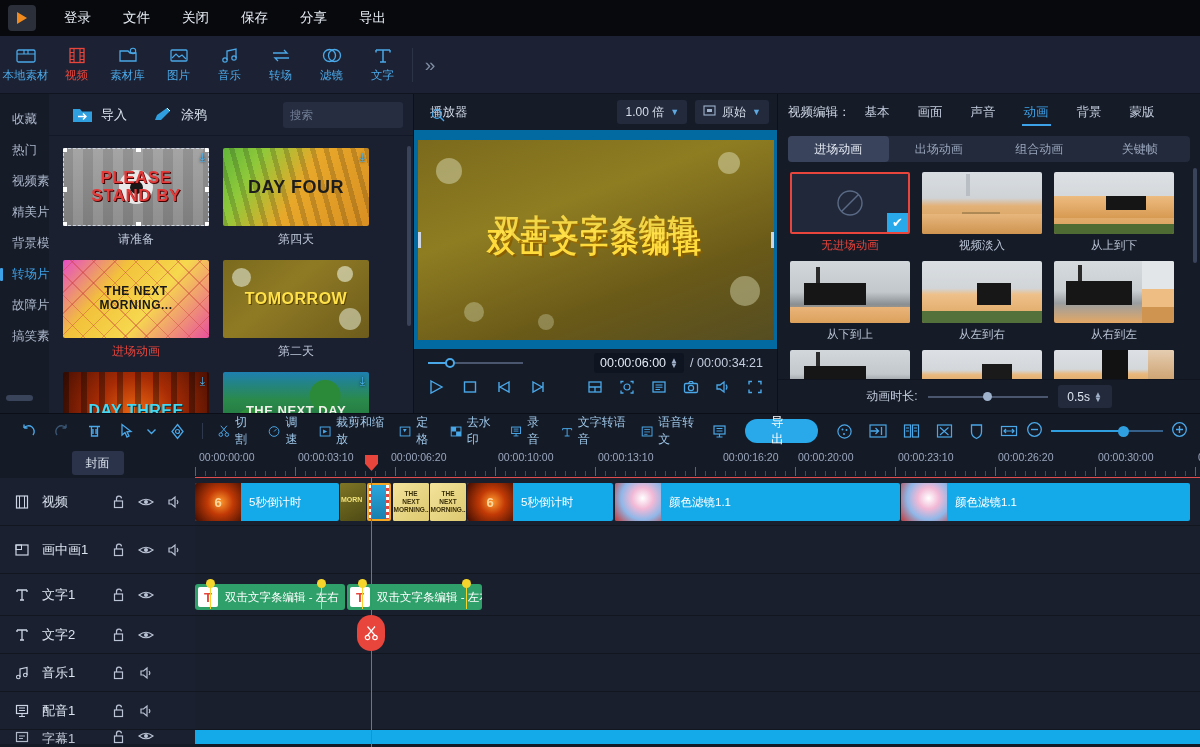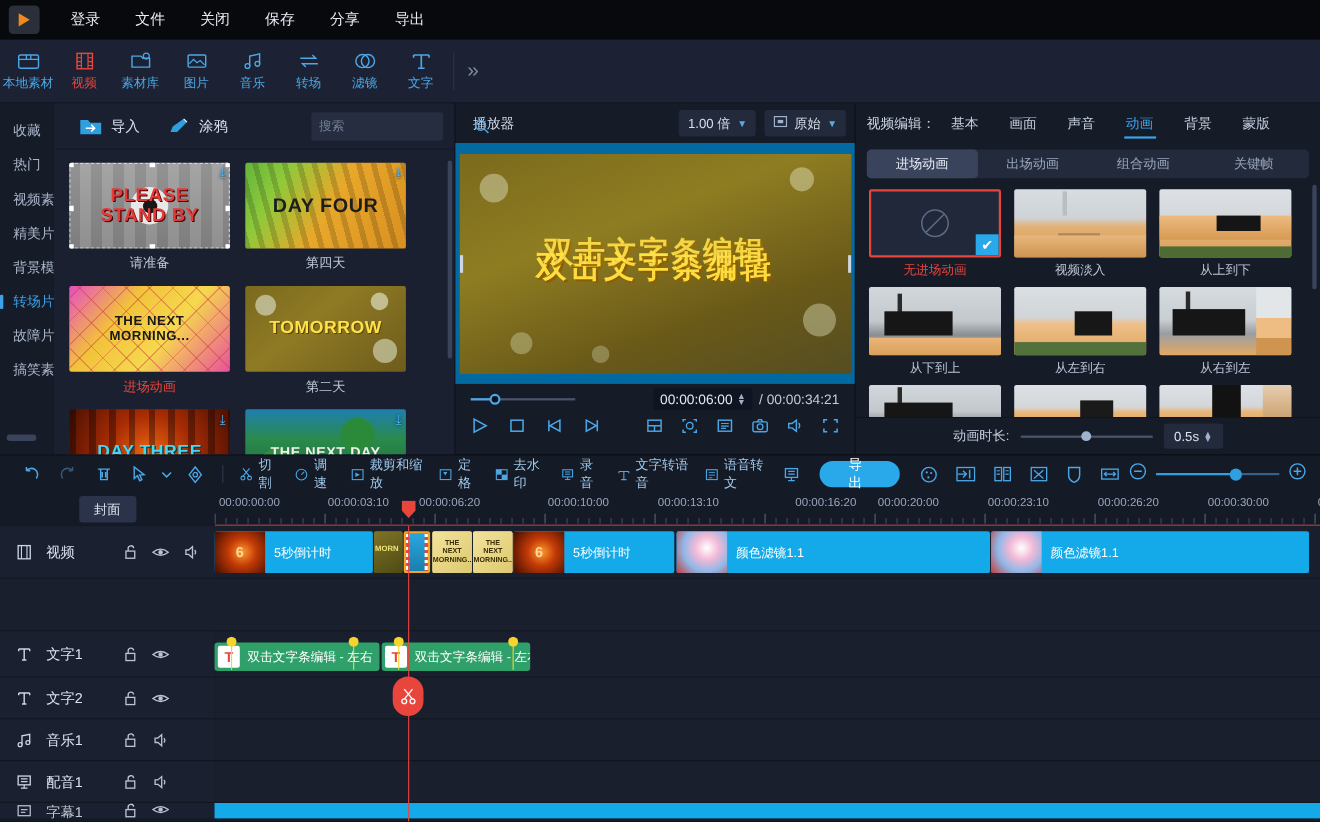--- a/index.html
+++ b/index.html
@@ -777,21 +777,21 @@
       </span>
     </div>
 
     <div class="ruler">
       <div class="rulerhead">
         <div class="coverbtn">封面</div>
       </div>
       <div class="rulertrack">
         <div class="rlabel" style="left:4px">00:00:00:00</div>
         <div class="rlabel" style="left:103px">00:00:03:10</div>
-        <div class="rlabel" style="left:186px">00:00:06:20</div>
+        <div class="rlabel" style="left:196px">00:00:06:20</div>
         <div class="rlabel" style="left:303px">00:00:10:00</div>
         <div class="rlabel" style="left:403px">00:00:13:10</div>
         <div class="rlabel" style="left:528px">00:00:16:20</div>
         <div class="rlabel" style="left:603px">00:00:20:00</div>
         <div class="rlabel" style="left:703px">00:00:23:10</div>
         <div class="rlabel" style="left:803px">00:00:26:20</div>
         <div class="rlabel" style="left:903px">00:00:30:00</div>
         <div class="rlabel" style="left:1003px">00:00:33:10</div>
         <div id="ticks">
             <div class="rtick" style="left:0px"></div>
@@ -966,20 +966,47 @@
             <div class="cname">颜色滤镜1.1</div>
           </div>
           <div class="clip blue" style="left:706px;width:289px">
             <div class="cthumb" style="background:radial-gradient(circle at 60% 40%,#ffffff 0%,#f2b9d6 30%,#8fb7e8 60%,#c33a3a 100%);"></div>
             <div class="cname">颜色滤镜1.1</div>
           </div>
         </div>
       </div>
 
       <div class="trk">
+        <div class="trkhead">
+          <span class="ti">
+              <svg width="16" height="16" viewBox="0 0 16 16">
+                <rect x="2" y="3" width="12" height="10" fill="none" stroke="#ccd5e3" stroke-width="1.2"></rect>
+                <rect x="2" y="3" width="5.5" height="4.5" fill="none" stroke="#ccd5e3" stroke-width="1"></rect>
+              </svg>
+            </span>
+          <span class="tn">画中画1</span>
+          <span class="tact">
+              <svg width="13" height="14" viewBox="0 0 13 14">
+                <rect x="2.5" y="6" width="8" height="6.5" fill="none" stroke="#b9c3d4" stroke-width="1.2"></rect>
+                <path d="M4.5 6 V4 A2 2 0 0 1 9.5 3.4" fill="none" stroke="#b9c3d4" stroke-width="1.2"></path>
+              </svg>
+            </span>
+          <span class="tact">
+              <svg width="16" height="12" viewBox="0 0 16 12">
+                <path d="M1 6 Q8 0.5 15 6 Q8 11.5 1 6 Z" fill="none" stroke="#b9c3d4" stroke-width="1.2"></path>
+                <circle cx="8" cy="6" r="2" fill="#b9c3d4"></circle>
+              </svg>
+            </span>
+          <span class="tact">
+              <svg width="15" height="14" viewBox="0 0 15 14">
+                <path d="M2 5 H4.5 L8 2 V12 L4.5 9 H2 Z" fill="none" stroke="#b9c3d4" stroke-width="1.2"></path>
+                <path d="M10 5 A3 3 0 0 1 10 9" fill="none" stroke="#b9c3d4" stroke-width="1.1"></path>
+              </svg>
+            </span>
+        </div>
         <div class="trkbody"></div>
       </div>
 
       <div class="trk" style="height:42px">
         <div class="trkhead">
           <span class="ti">
               <svg width="16" height="16" viewBox="0 0 16 16">
                 <path d="M3 3 H13 M8 3 V13 M3 3 V5 M13 3 V5 M6 13 H10" fill="none" stroke="#ccd5e3" stroke-width="1.3"></path>
               </svg>
             </span>

